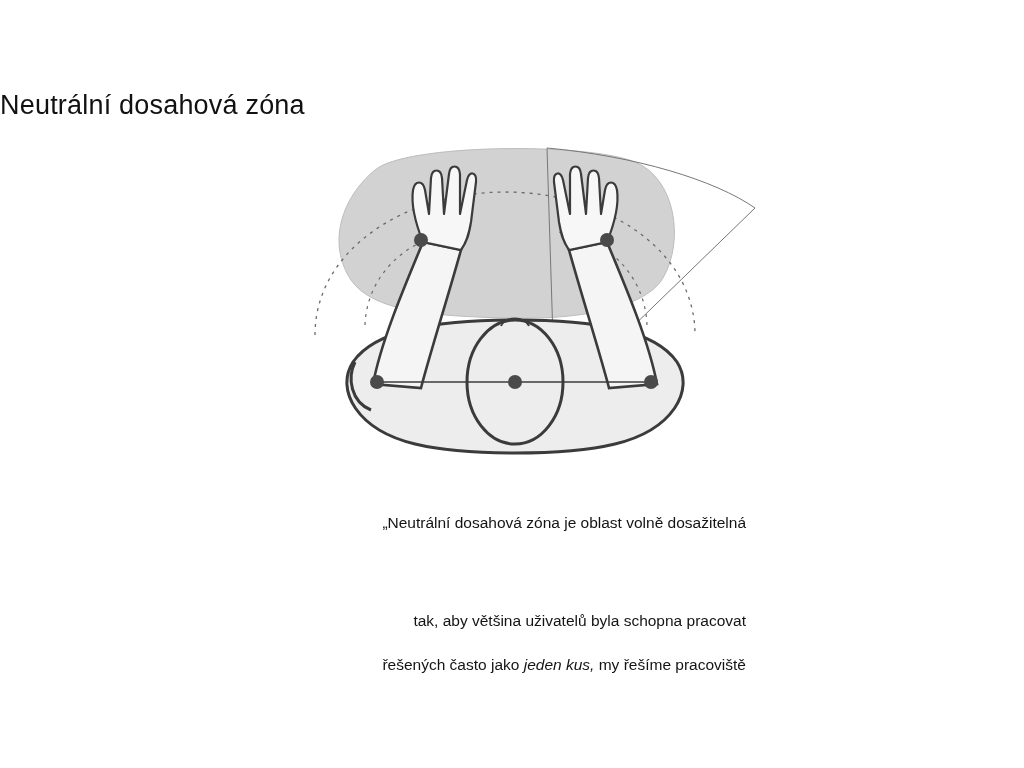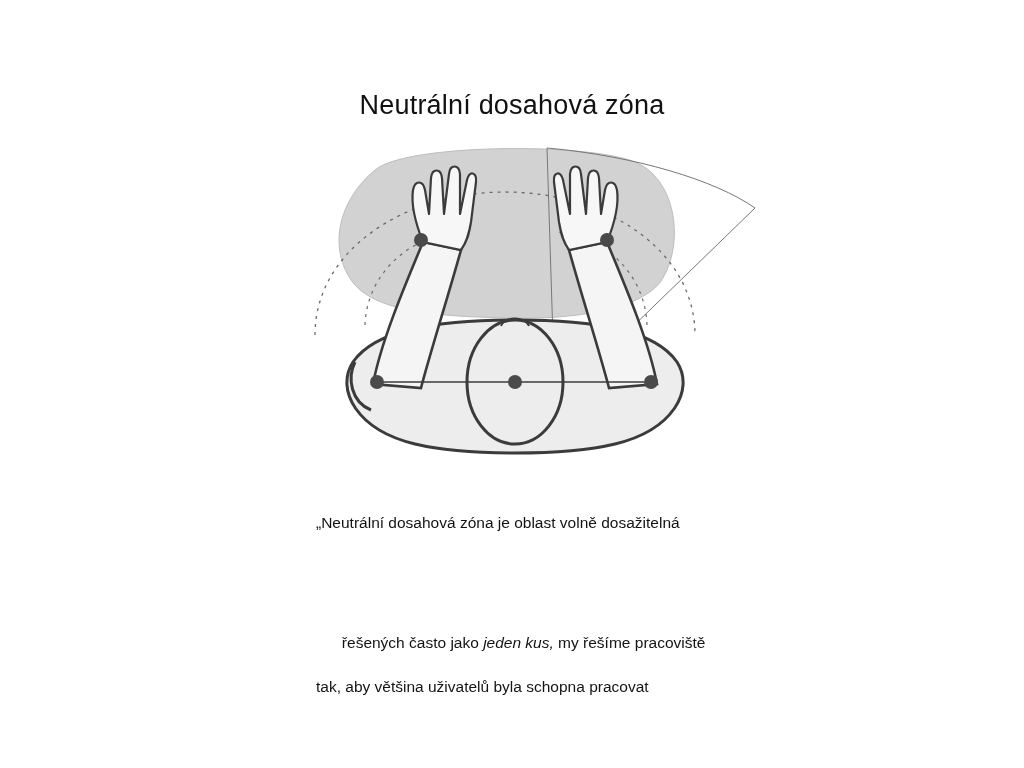--- a/index.html
+++ b/index.html
@@ -18,21 +18,21 @@
   .slide {
     position: absolute;
     inset: 0;
     background: #ffffff;
   }
   .slide-title {
     position: absolute;
     top: 90px;
     left: 0;
     width: 1024px;
-    text-align: center;
+    text-align: left;
     font-size: 27px;
     font-weight: 400;
     letter-spacing: 0.2px;
     color: #111111;
   }
   .figure {
     position: absolute;
     top: 130px;
     left: 255px;
     width: 520px;
@@ -44,21 +44,21 @@
   .caption-block {
     position: absolute;
     left: 316px;
     width: 430px;
     font-size: 15.5px;
     line-height: 1.42;
     color: #141414;
   }
   .caption-1 { top: 512px; }
   .caption-2 { top: 610px; }
-  .caption-line { display: block; white-space: pre; }
+  .caption-line { display: block; white-space: pre; text-align: right; }
   .caption-line em { font-style: italic; }
 </style>
 </head>
 <body>
 
 <div class="slide">
 
   <div class="slide-title">Neutrální dosahová zóna</div>
 
   <div class="figure">
@@ -97,19 +97,19 @@
       <circle cx="352" cy="110" r="7" fill="#4a4a4a"></circle>
 
     </svg>
   </div>
 
   <div class="caption-block caption-1">
     <span class="caption-line">„Neutrální dosahová zóna je oblast volně dosažitelná</span>
   </div>
 
   <div class="caption-block caption-2">
+    <span class="caption-line">tak, aby většina uživatelů byla schopna pracovat</span>
     <span class="caption-line">
       <span>řešených často jako </span><em>jeden kus,</em><span> my řešíme pracoviště</span>
     </span>
-    <span class="caption-line">tak, aby většina uživatelů byla schopna pracovat</span>
   </div>
 
 </div>
 
 </body></html>

